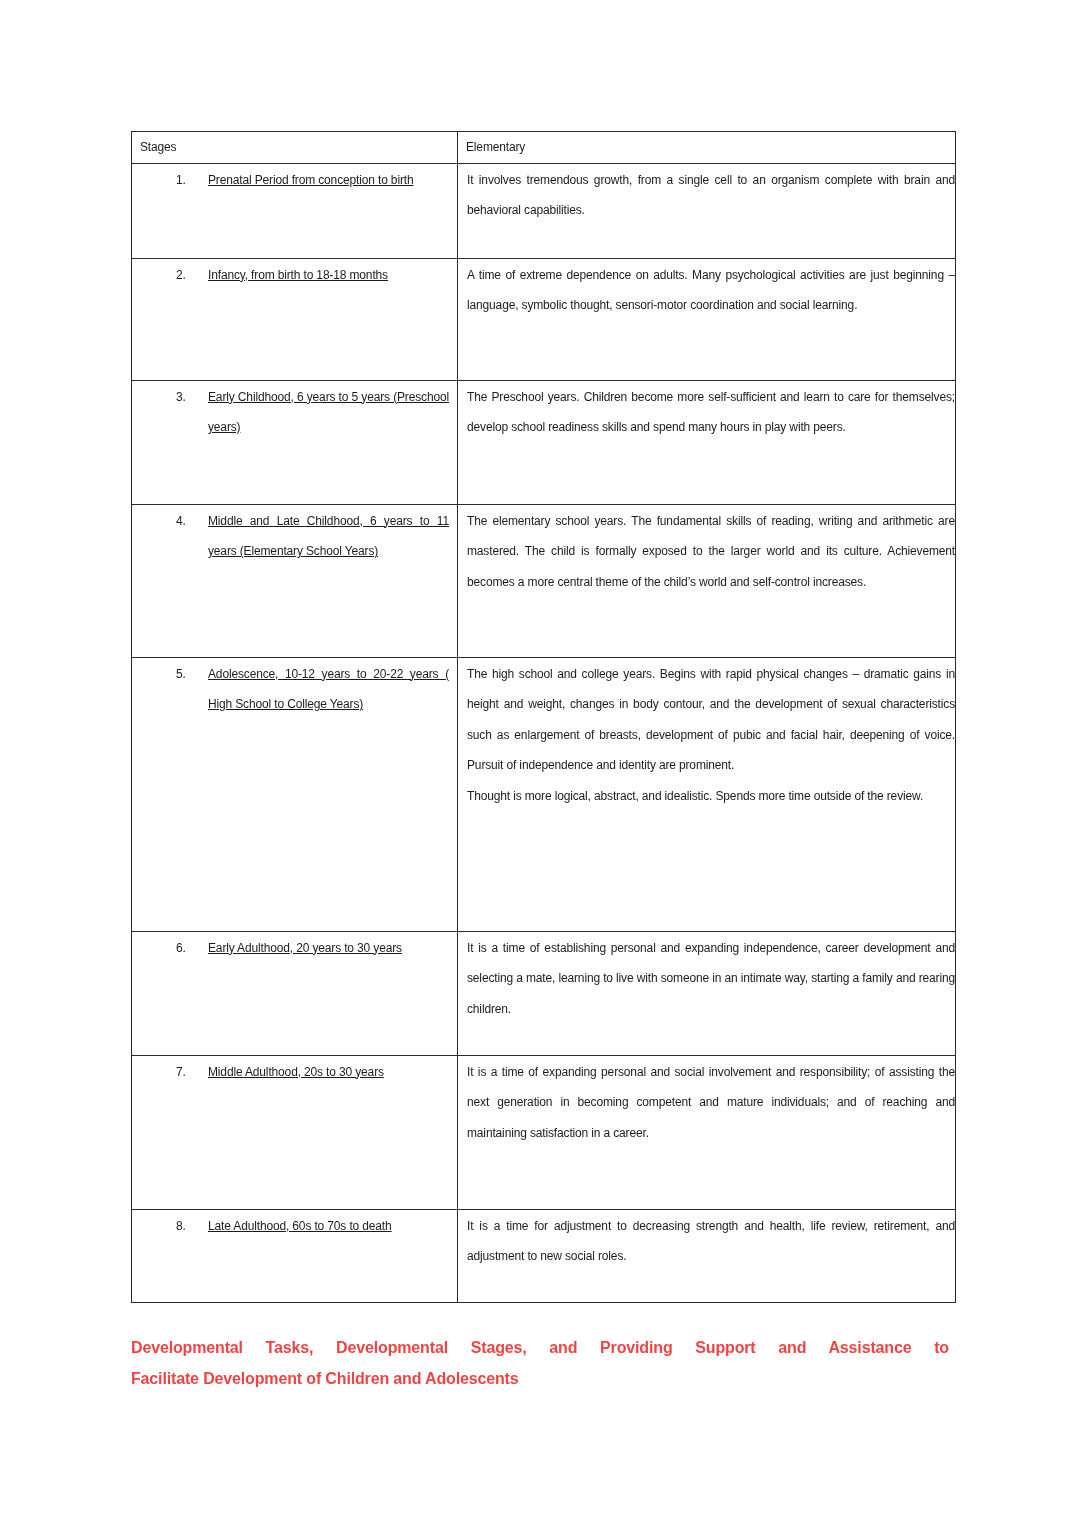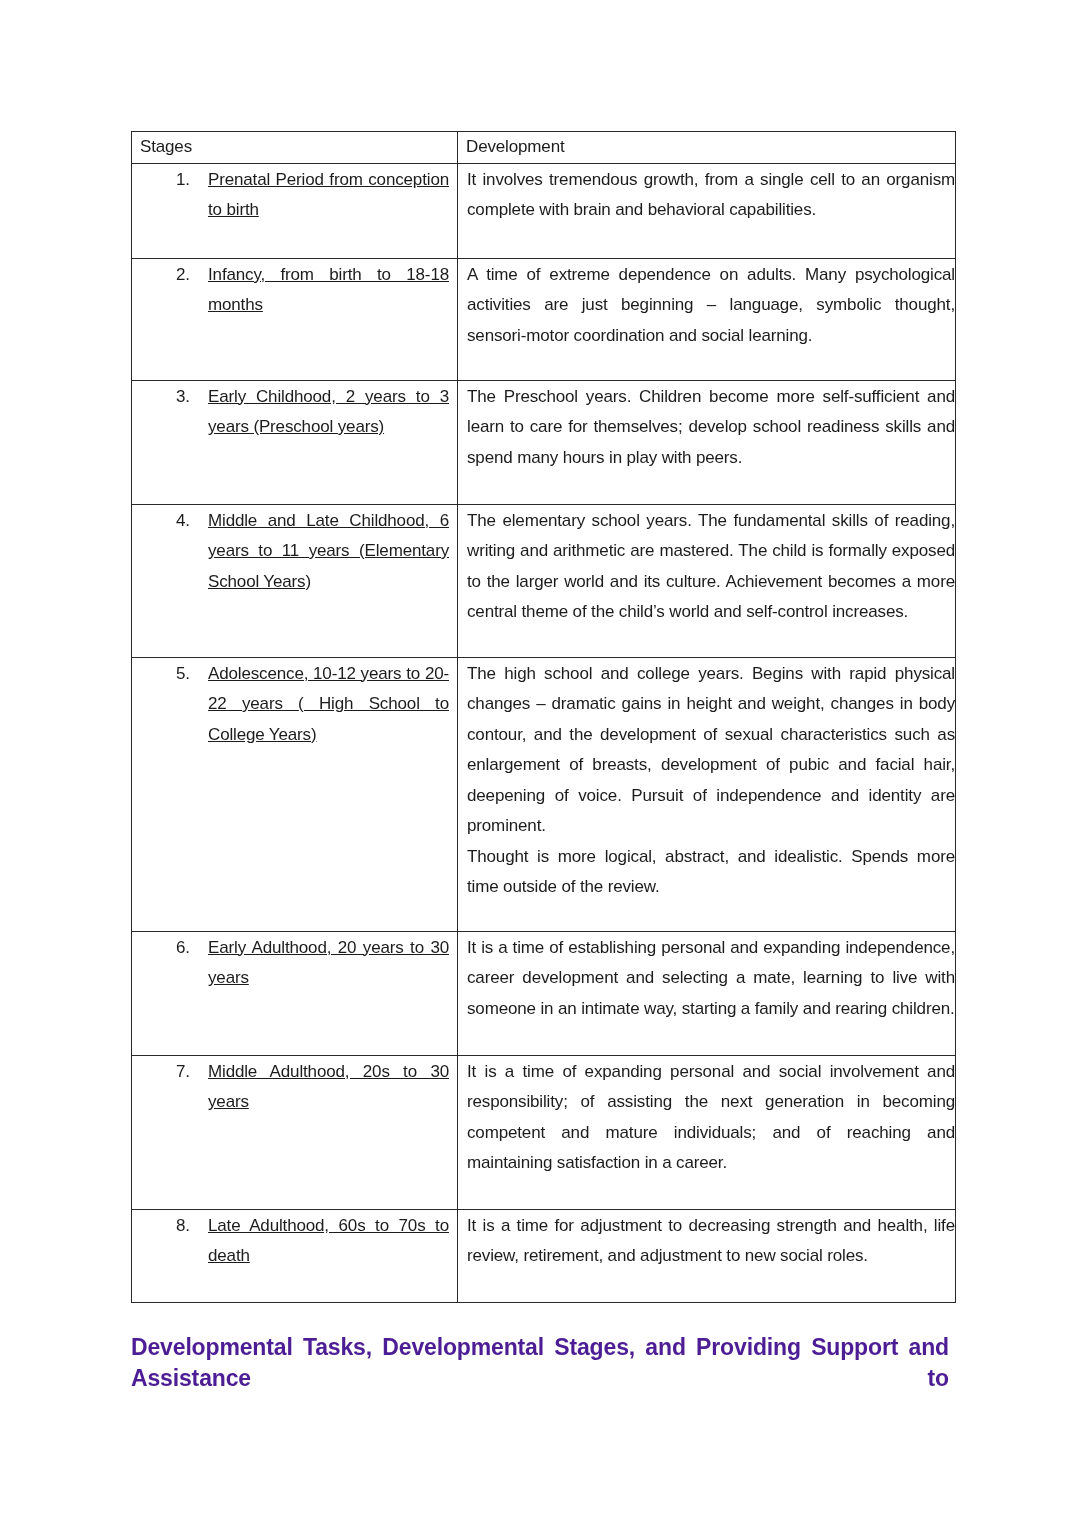--- a/index.html
+++ b/index.html
@@ -22,21 +22,21 @@
     top: 131px;
     width: 824px;
     border-collapse: collapse;
     table-layout: fixed;
   }
   col.col-stage { width: 326px; }
   col.col-desc  { width: 498px; }
   th, td {
     border: 1.6px solid #2a2a2a;
     vertical-align: top;
-    font-size: 17px;
+    font-size: 12px;
     line-height: 30.5px;
     letter-spacing: -0.15px;
     font-weight: normal;
   }
   tr.hdr { height: 31px; }
   th {
     text-align: left;
     padding: 0 8px;
   }
   tr.r1 { height: 95px; }
@@ -64,24 +64,24 @@
   td.desc-cell { padding: 1px 0 1px 9px; }
   td.desc-cell p {
     margin: 0;
     text-align: justify;
   }
   .footer-heading {
     position: absolute;
     left: 131px;
     top: 1332px;
     width: 818px;
-    font-size: 23px;
+    font-size: 16px;
     line-height: 31px;
     font-weight: bold;
-    color: #4c1d95;
+    color: #ef4444;
     letter-spacing: -0.15px;
   }
   .fh-line1 {
     text-align: justify;
     text-align-last: justify;
   }
   .fh-line2 { text-align: left; }
 </style>
 </head>
 <body>
@@ -89,21 +89,21 @@
 <div class="page">
 
   <table class="stages-table">
     <colgroup>
       <col class="col-stage">
       <col class="col-desc">
     </colgroup>
     <thead>
       <tr class="hdr">
         <th>Stages</th>
-        <th>Development</th>
+        <th>Elementary</th>
       </tr>
     </thead>
     <tbody>
       <tr class="r1">
         <td class="stage-cell">
           <div class="stage-item">
             <span class="stage-num">1.</span>
             <span class="stage-text">Prenatal Period from conception to birth</span>
           </div>
         </td>
@@ -119,21 +119,21 @@
           </div>
         </td>
         <td class="desc-cell">
           <p>A time of extreme dependence on adults. Many psychological activities are just beginning – language, symbolic thought, sensori-motor coordination and social learning.</p>
         </td>
       </tr>
       <tr class="r3">
         <td class="stage-cell">
           <div class="stage-item">
             <span class="stage-num">3.</span>
-            <span class="stage-text">Early Childhood, 2 years to 3 years (Preschool years)</span>
+            <span class="stage-text">Early Childhood, 6 years to 5 years (Preschool years)</span>
           </div>
         </td>
         <td class="desc-cell">
           <p>The Preschool years. Children become more self-sufficient and learn to care for themselves; develop school readiness skills and spend many hours in play with peers.</p>
         </td>
       </tr>
       <tr class="r4">
         <td class="stage-cell">
           <div class="stage-item">
             <span class="stage-num">4.</span>
@@ -187,15 +187,16 @@
         </td>
         <td class="desc-cell">
           <p>It is a time for adjustment to decreasing strength and health, life review, retirement, and adjustment to new social roles.</p>
         </td>
       </tr>
     </tbody>
   </table>
 
   <div class="footer-heading">
     <div class="fh-line1">Developmental Tasks, Developmental Stages, and Providing Support and Assistance to</div>
+    <div class="fh-line2">Facilitate Development of Children and Adolescents</div>
   </div>
 
 </div>
 
 </body></html>

